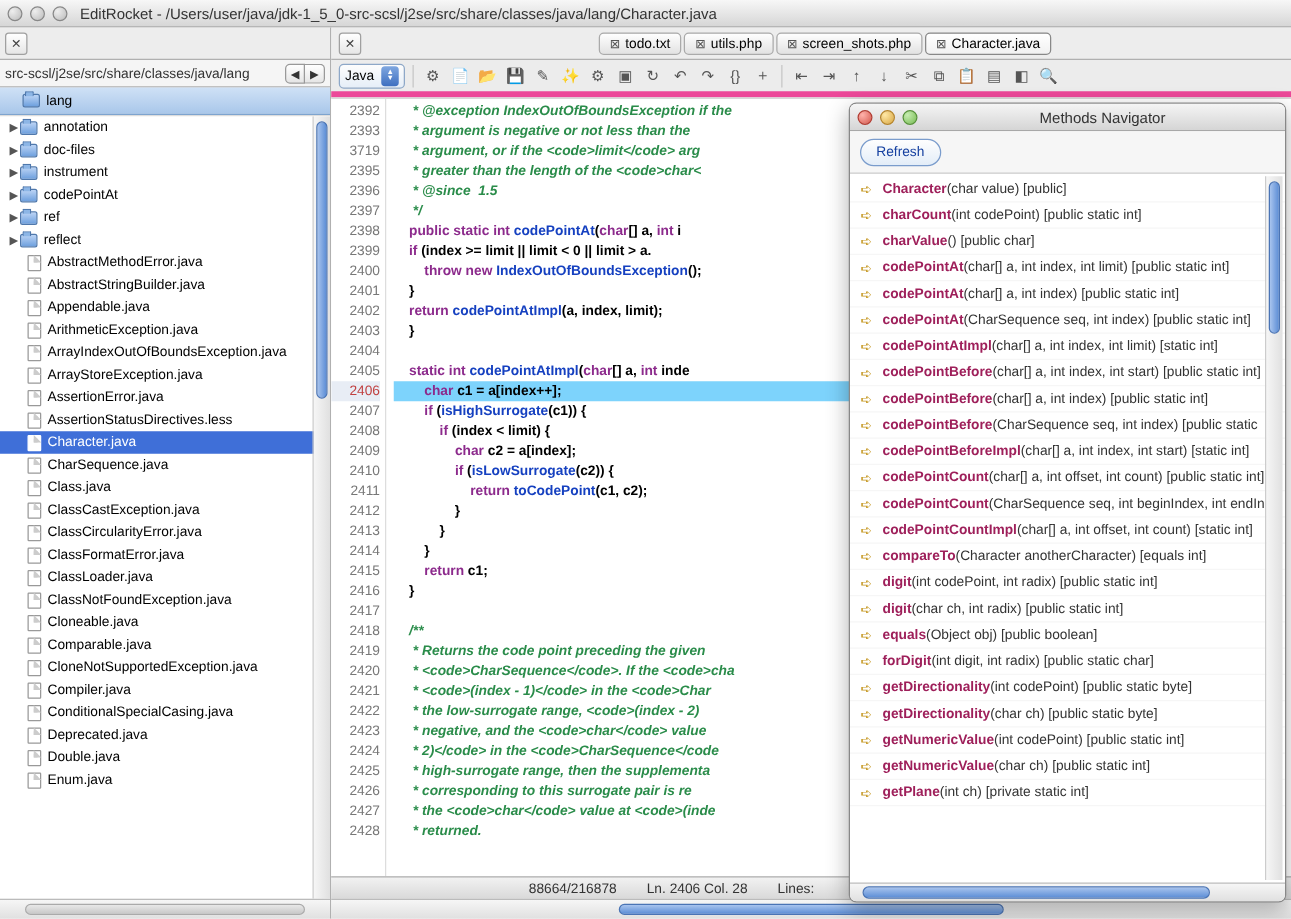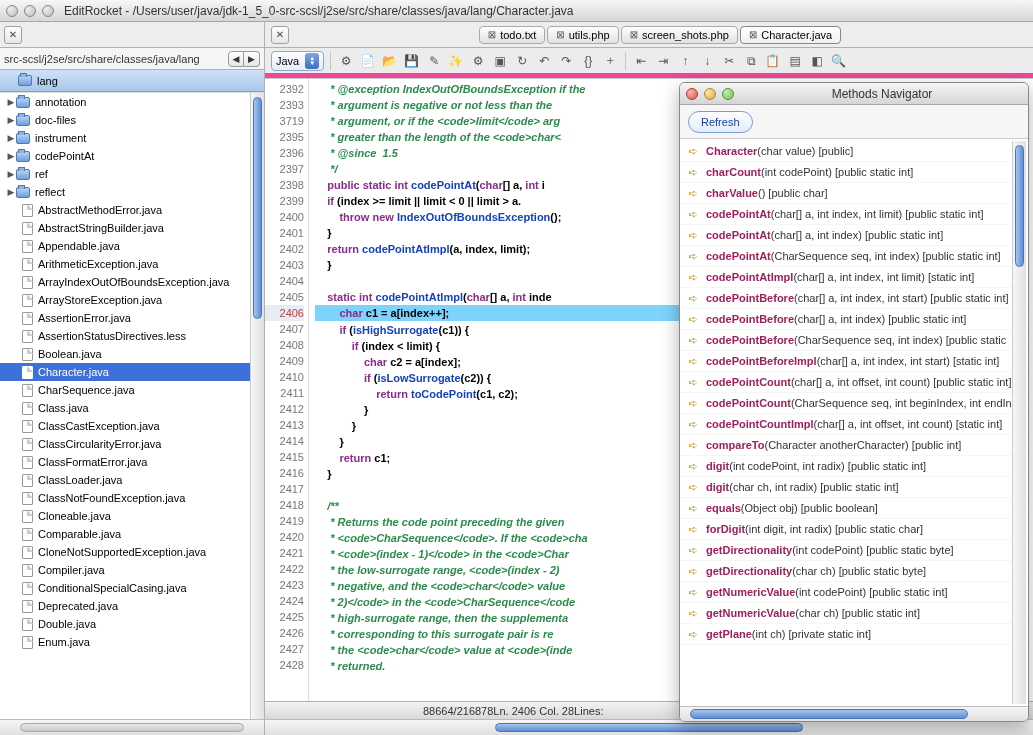--- a/index.html
+++ b/index.html
@@ -59,21 +59,21 @@
   .editor-area{flex:1;display:flex;overflow:hidden;background:#fff;border-top:1px solid #ccc;}
   .gutter{width:44px;background:#fff;border-right:1px solid #ddd;text-align:right;padding:2px 4px 2px 0;font-family:Menlo,Consolas,monospace;font-size:11px;color:#777;line-height:16px;}
   .gutter .ln{height:16px;}
   .gutter .ln.hl{background:#e8edf5;color:#c04040;}
   .code{flex:1;padding:2px 6px;font-family:Menlo,Consolas,monospace;font-size:11px;line-height:16px;white-space:pre;overflow:hidden;font-weight:bold;}
   .code .cm{color:#2a8c4a;font-style:italic;}
   .code .kw{color:#8c2a8c;}
   .code .fn{color:#1540c0;}
   .code .hlrow{background:#7dd3fc;display:inline-block;min-width:100%;}
   .statusbar{height:18px;background:linear-gradient(#f2f2f2,#d9d9d9);border-top:1px solid #b0b0b0;display:flex;align-items:center;font-size:11px;color:#333;padding:0 8px;}
-  .statusbar .seg{}
+  .statusbar .seg{margin-right:24px;}
 
   
   .main-hscroll{height:16px;background:linear-gradient(#f6f6f6,#e0e0e0);border-top:1px solid #bbb;position:relative;}
   .main-hscroll::after{content:"";position:absolute;left:30%;right:30%;top:3px;bottom:3px;background:linear-gradient(#a8c4ee,#5d8ed6);border-radius:7px;border:1px solid #4a74b5;}
 
   
   .navigator{position:absolute;right:4px;top:60px;width:350px;height:640px;background:#fff;border:1px solid #888;border-radius:6px;box-shadow:0 6px 18px rgba(0,0,0,.3);display:flex;flex-direction:column;overflow:hidden;z-index:20;}
   .navigator .nav-title{height:22px;background:linear-gradient(#f5f5f5,#d5d5d5);border-bottom:1px solid #a8a8a8;display:flex;align-items:center;padding:0 6px;}
   .navigator .nav-title .traffic{margin-right:8px;}
   .navigator .nav-title .ttl{flex:1;text-align:center;font-size:12px;color:#333;}
@@ -178,24 +178,20 @@
           <span class="file-ico"></span>
           <span>ArrayStoreException.java</span>
         </div>
         <div class="tree-row file">
           <span class="file-ico"></span>
           <span>AssertionError.java</span>
         </div>
         <div class="tree-row file">
           <span class="file-ico"></span>
           <span>AssertionStatusDirectives.less</span>
-        </div>
-        <div class="tree-row file">
-          <span class="file-ico"></span>
-          <span>Boolean.java</span>
         </div>
         <div class="tree-row file selected">
           <span class="file-ico"></span>
           <span>Character.java</span>
         </div>
         <div class="tree-row file">
           <span class="file-ico"></span>
           <span>CharSequence.java</span>
         </div>
         <div class="tree-row file">
@@ -431,21 +427,21 @@
           <div class="row">
             <span class="meth-ico">➪</span>
             <span><span class="mname">codePointCount</span><span class="sig">(CharSequence seq, int beginIndex, int endIn</span></span>
           </div>
           <div class="row">
             <span class="meth-ico">➪</span>
             <span><span class="mname">codePointCountImpl</span><span class="sig">(char[] a, int offset, int count) [static int]</span></span>
           </div>
           <div class="row">
             <span class="meth-ico">➪</span>
-            <span><span class="mname">compareTo</span><span class="sig">(Character anotherCharacter) [public int]</span></span>
+            <span><span class="mname">compareTo</span><span class="sig">(Character anotherCharacter) [equals int]</span></span>
           </div>
           <div class="row">
             <span class="meth-ico">➪</span>
             <span><span class="mname">digit</span><span class="sig">(int codePoint, int radix) [public static int]</span></span>
           </div>
           <div class="row">
             <span class="meth-ico">➪</span>
             <span><span class="mname">digit</span><span class="sig">(char ch, int radix) [public static int]</span></span>
           </div>
           <div class="row">

